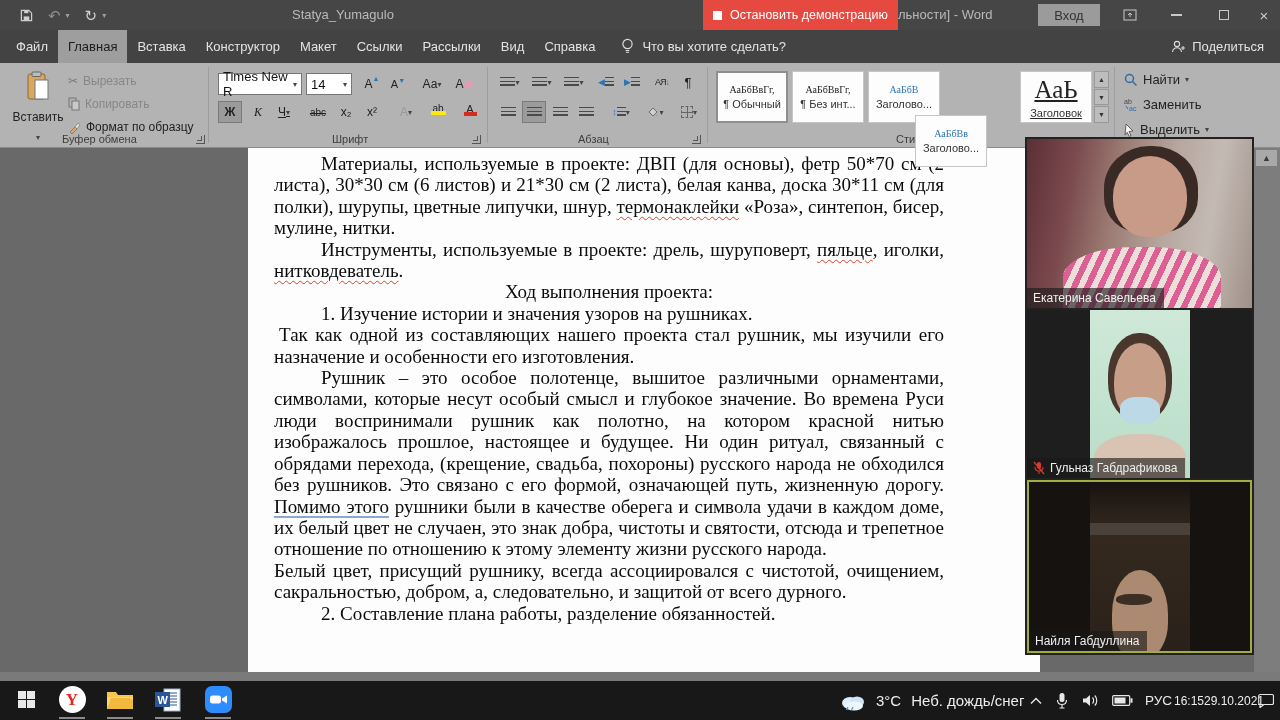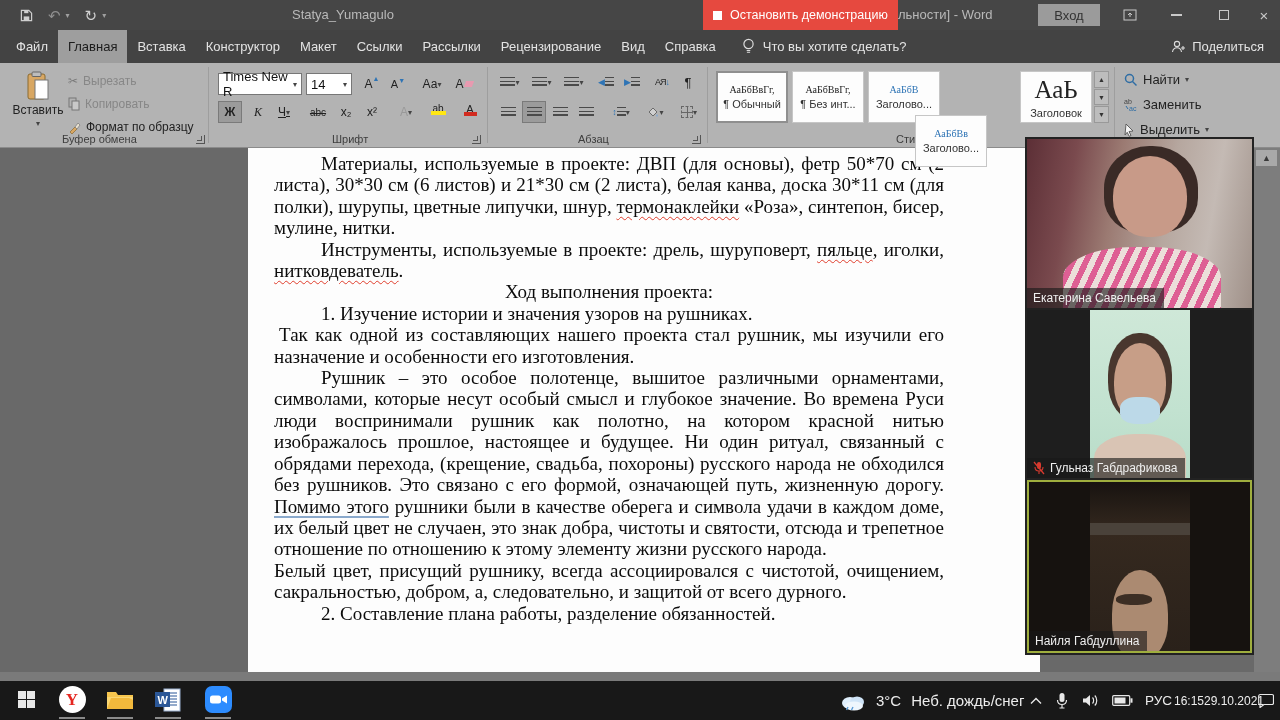--- a/index.html
+++ b/index.html
@@ -174,21 +174,20 @@
 
   <div class="tabsbar">
     <div id="tabs" style="display:flex;align-items:stretch;">
         <div class="tab">Файл</div>
         <div class="tab active">Главная</div>
         <div class="tab">Вставка</div>
         <div class="tab">Конструктор</div>
         <div class="tab">Макет</div>
         <div class="tab">Ссылки</div>
         <div class="tab">Рассылки</div>
-        <div class="tab">Рецензирование</div>
         <div class="tab">Вид</div>
         <div class="tab">Справка</div>
       </div>
     <div class="assistant">
       <svg width="13" height="17" viewBox="0 0 13 17">
           <circle cx="6.5" cy="6" r="4.6" fill="none" stroke="#dcdcdc" stroke-width="1.2"></circle>
           <path d="M4.7 12.5h3.6M4.9 14.3h3.2" stroke="#dcdcdc" stroke-width="1.1"></path>
         </svg>
       <span>Что вы хотите сделать?</span>
     </div>
@@ -197,21 +196,21 @@
           <circle cx="6" cy="4" r="2.6" fill="none" stroke="#dcdcdc" stroke-width="1.1"></circle>
           <path d="M1.5 12c.5-3 2.5-4.2 4.5-4.2S10 9 10.5 12" fill="none" stroke="#dcdcdc" stroke-width="1.1"></path>
           <path d="M12 6v4M10 8h4" stroke="#dcdcdc" stroke-width="1.1"></path>
         </svg>
       <span>Поделиться</span>
     </div>
   </div>
 
   <div class="ribbon">
 
-    <div class="rbtn" style="left:12px; top:8px; flex-direction:column; gap:2px; width:52px;">
+    <div class="rbtn" style="left:12px; top:8px; flex-direction:column; gap:9px; width:52px;">
       <svg width="26" height="30" viewBox="0 0 26 30">
           <rect x="3" y="3" width="17" height="25" rx="2" fill="#d8a763" stroke="#8a6a30"></rect>
           <rect x="7" y="1" width="9" height="4.5" rx="1" fill="#bcbcbc" stroke="#666"></rect>
           <rect x="10" y="9" width="13" height="19" fill="#fff" stroke="#777"></rect>
         </svg>
       <span>Вставить</span>
       <span class="car8">▾</span>
     </div>
     <div class="rbtn dimtxt" style="left:68px; top:11px;">
       <span style="color:#777;">✂</span>
@@ -397,21 +396,21 @@
         <span class="slabel">¶ Без инт...</span>
       </div>
       <div class="stylecard" style="left: 868px;">
         <span class="sample blue">АаБбВ</span>
         <span class="slabel">Заголово...</span>
       </div>
       <div class="stylecard" style="left: 915px; margin-top: 44px;">
         <span class="sample blue">АаБбВв</span>
         <span class="slabel">Заголово...</span>
       </div>
-      <div class="stylecard" style="left: 1020px;">
+      <div class="stylecard" style="left: 1020px; text-decoration: underline;">
         <span class="sample big">АаЬ</span>
         <span class="slabel">Заголовок</span>
       </div>
     </div>
 
   <div class="docarea">
     <div class="page">
       <div class="textcol" id="doc-text">
           <div class="para ind"><span>Материалы, используемые в проекте: ДВП (для основы), фетр 50*70 см (2 листа), 30*30 см (6 листов) и 21*30 см (2 листа), белая канва, доска 30*11 см (для полки), шурупы, цветные липучки, шнур, </span><span class="m-spell">термонаклейки</span><span> «Роза», синтепон, бисер, мулине, нитки.</span></div>
           <div class="para ind"><span>Инструменты, используемые в проекте: дрель, шуруповерт, </span><span class="m-spell">пяльце</span><span>, иголки, </span><span class="m-spell">нитковдеватель</span><span>.</span></div>

